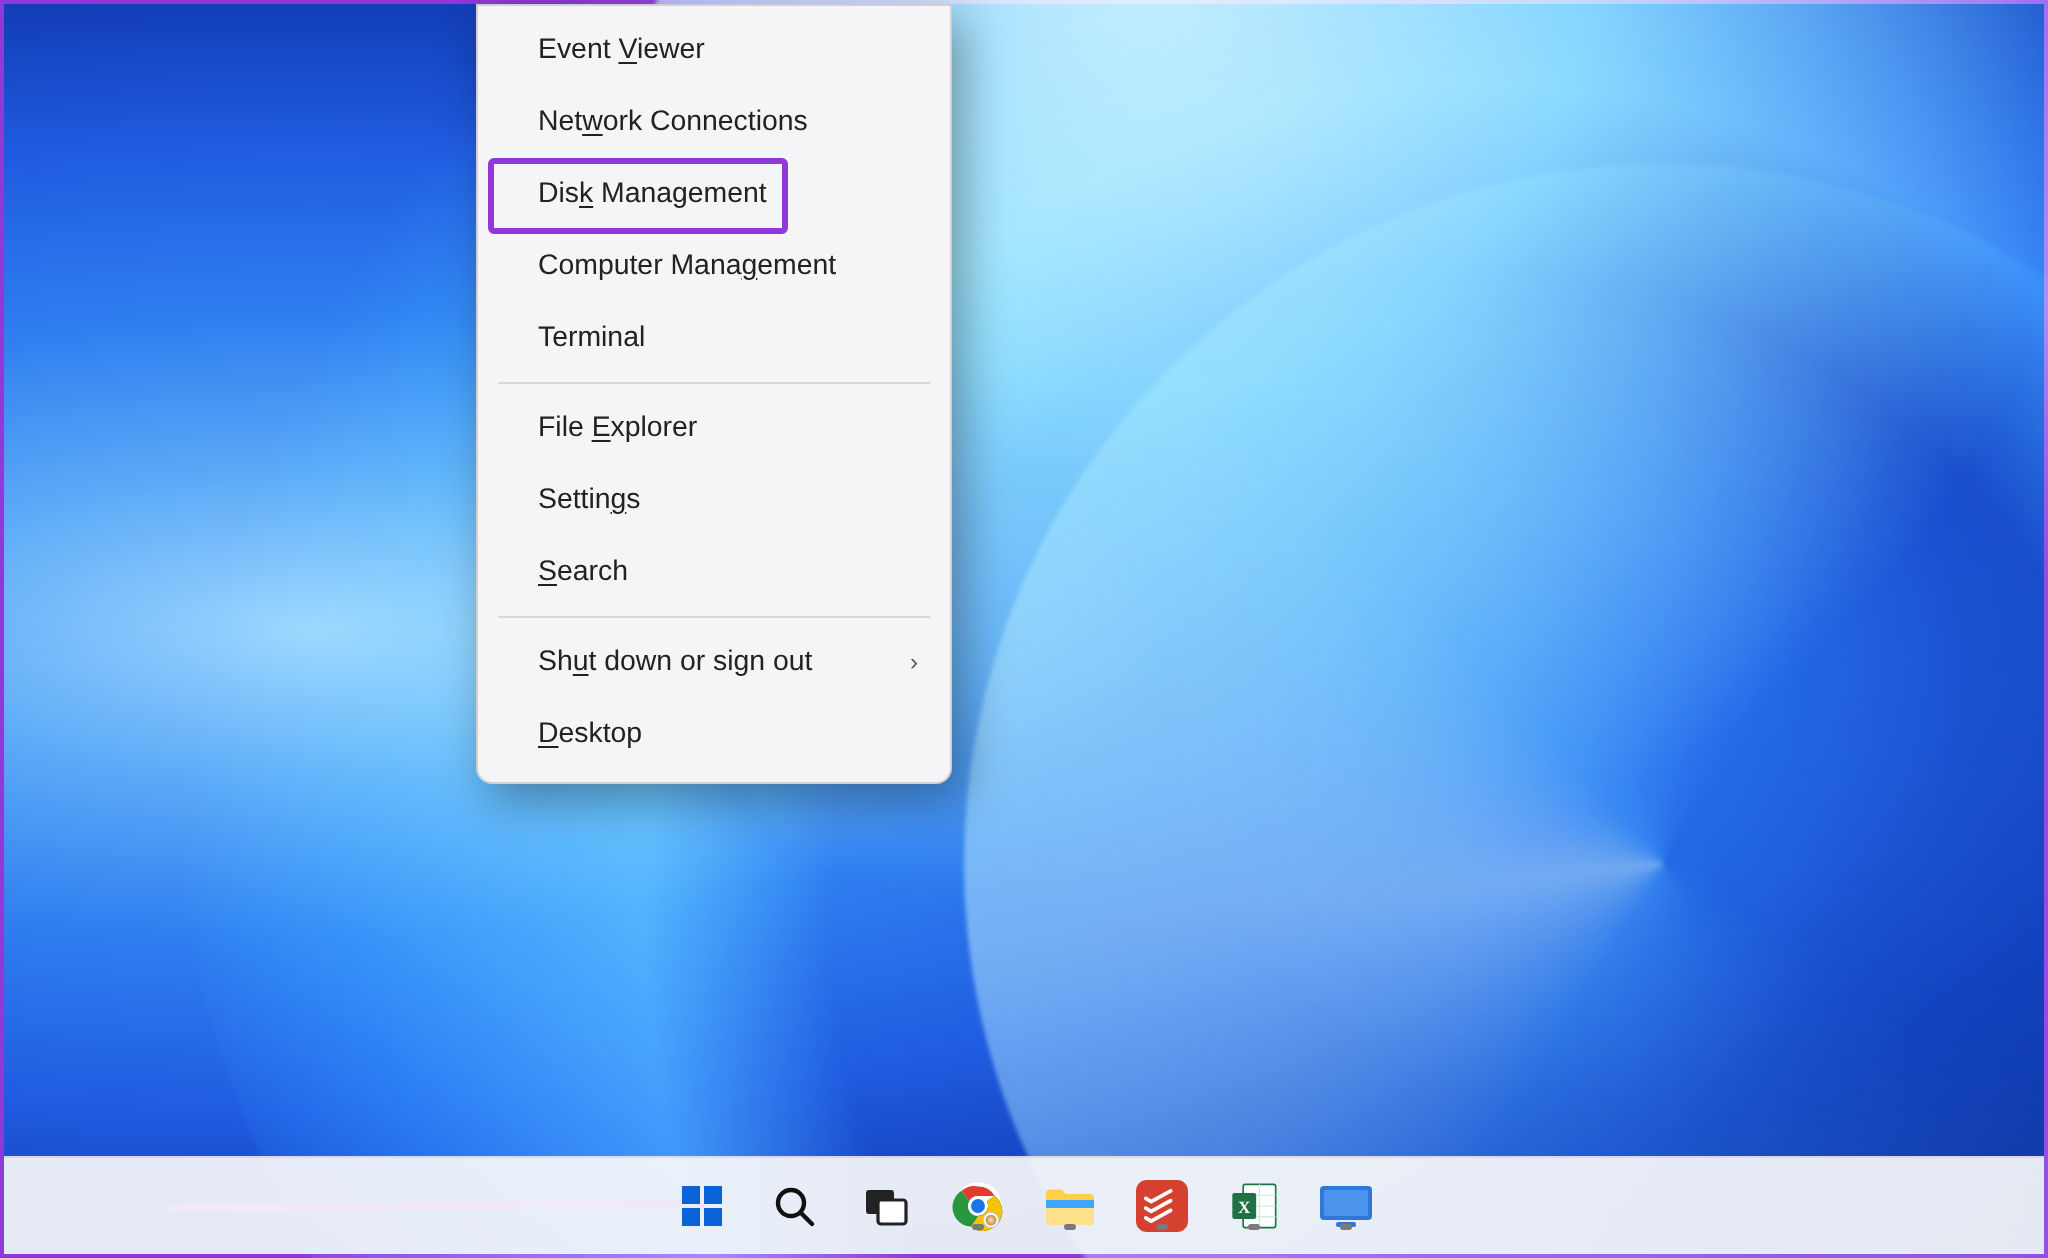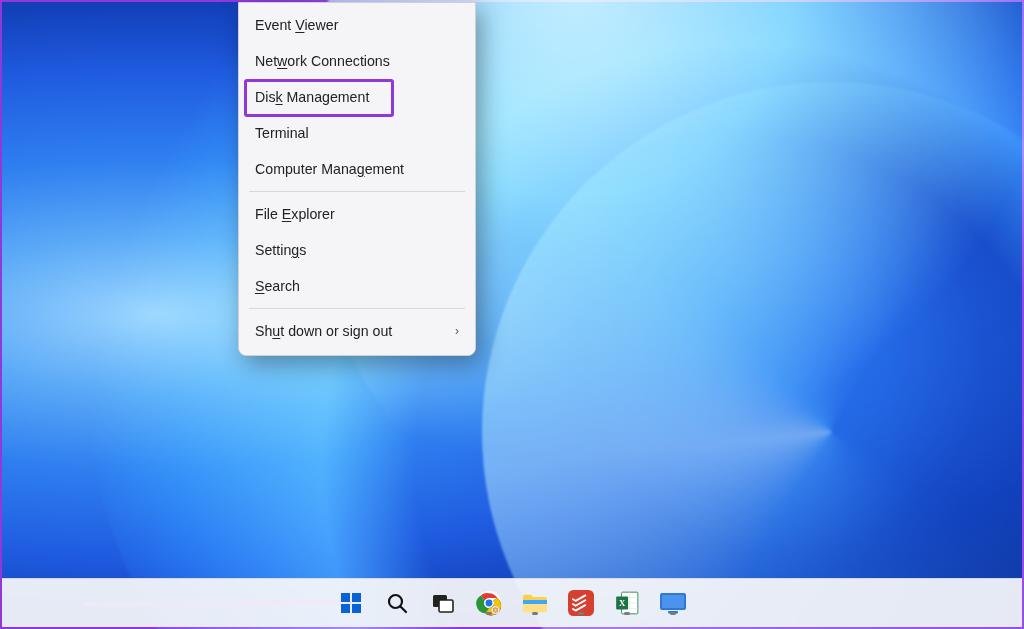--- a/index.html
+++ b/index.html
@@ -8,21 +8,21 @@
     border:2px solid #9138d9;box-sizing:border-box;}
   
   .swirl{position:absolute;border-radius:50%;mix-blend-mode:screen;filter:blur(1px);}   
   .s1{width:900px;height:900px;left:300px;top:-300px;background:radial-gradient(circle at 30% 30%,#bfe3ff 0%,#6fb4ff 25%,transparent 55%);}
   .s2{width:1100px;height:1100px;left:80px;top:-200px;background:radial-gradient(circle at 60% 60%,transparent 35%,#2a68e8 45%,#0a2a90 60%,transparent 70%);}
   .s3{width:700px;height:700px;left:480px;top:80px;background:conic-gradient(from 120deg,#0c2c92,#2d6fff 25%,#a9d4ff 40%,#2d6fff 55%,#081e70 75%,#0c2c92);opacity:.55;}
   .s4{width:520px;height:520px;left:520px;top:90px;background:radial-gradient(circle,#07164f 0%,#07164f 25%,transparent 55%);opacity:.85;}
   
   .winx{position:absolute;left:236px;top:0;width:236px;background:#f5f5f7;border:1px solid #d0d0d4;border-radius:0 0 8px 8px;
     box-shadow:6px 8px 24px rgba(0,0,0,.35);padding:4px 0 6px 0;color:#222;font-size:14.2px;}
-  .mi{display:flex;align-items:center;justify-content:space-between;padding:8px 16px 8px 16px;line-height:20px;cursor:default;}
+  .mi{display:flex;align-items:center;justify-content:space-between;padding:8px 16px 8px 30px;line-height:20px;cursor:default;}
   .sep{height:1px;background:#d8d8dc;margin:4px 10px;}
   .u{text-decoration:underline;text-underline-offset:2px;}
   .chev{font-size:12px;color:#555;}
   .highlight{position:absolute;left:242px;top:77px;width:144px;height:32px;border:3px solid #9138d9;border-radius:3px;pointer-events:none;}
   
   .arrow{position:absolute;left:80px;top:590px;width:280px;height:20px;pointer-events:none;}
   
   .taskbar{position:absolute;left:0;right:0;bottom:0;height:48px;background:rgba(248,248,250,.92);
     border-top:1px solid rgba(0,0,0,.08);display:flex;align-items:center;justify-content:center;gap:18px;}
   .tb{width:28px;height:28px;display:flex;align-items:center;justify-content:center;border-radius:4px;}
@@ -42,39 +42,42 @@
       <div class="mi">
         <span>Event <span class="u">V</span>iewer</span>
       </div>
       <div class="mi">
         <span>Net<span class="u">w</span>ork Connections</span>
       </div>
       <div class="mi">
         <span>Dis<span class="u">k</span> Management</span>
       </div>
       <div class="mi">
-        <span>Terminal</span>
+        <span>Computer Mana<span class="u">g</span>ement</span>
       </div>
       <div class="mi">
-        <span>Computer Mana<span class="u">g</span>ement</span>
+        <span>Terminal</span>
       </div>
       <div class="sep"></div>
       <div class="mi">
         <span>File <span class="u">E</span>xplorer</span>
       </div>
       <div class="mi">
         <span>Settin<span class="u">g</span>s</span>
       </div>
       <div class="mi">
         <span><span class="u">S</span>earch</span>
       </div>
       <div class="sep"></div>
       <div class="mi">
         <span>Sh<span class="u">u</span>t down or sign out</span>
         <span class="chev">›</span>
+      </div>
+      <div class="mi">
+        <span><span class="u">D</span>esktop</span>
       </div>
     </div>
   <div class="highlight"></div>
 
   <svg class="arrow" viewBox="0 0 280 20">
     <line x1="4" y1="12" x2="258" y2="10" stroke="#9138d9" stroke-width="4" stroke-linecap="round"></line>
     <polygon points="258,3 276,10 258,17" fill="#9138d9"></polygon>
   </svg>
 
   <div class="taskbar" id="taskbar">

